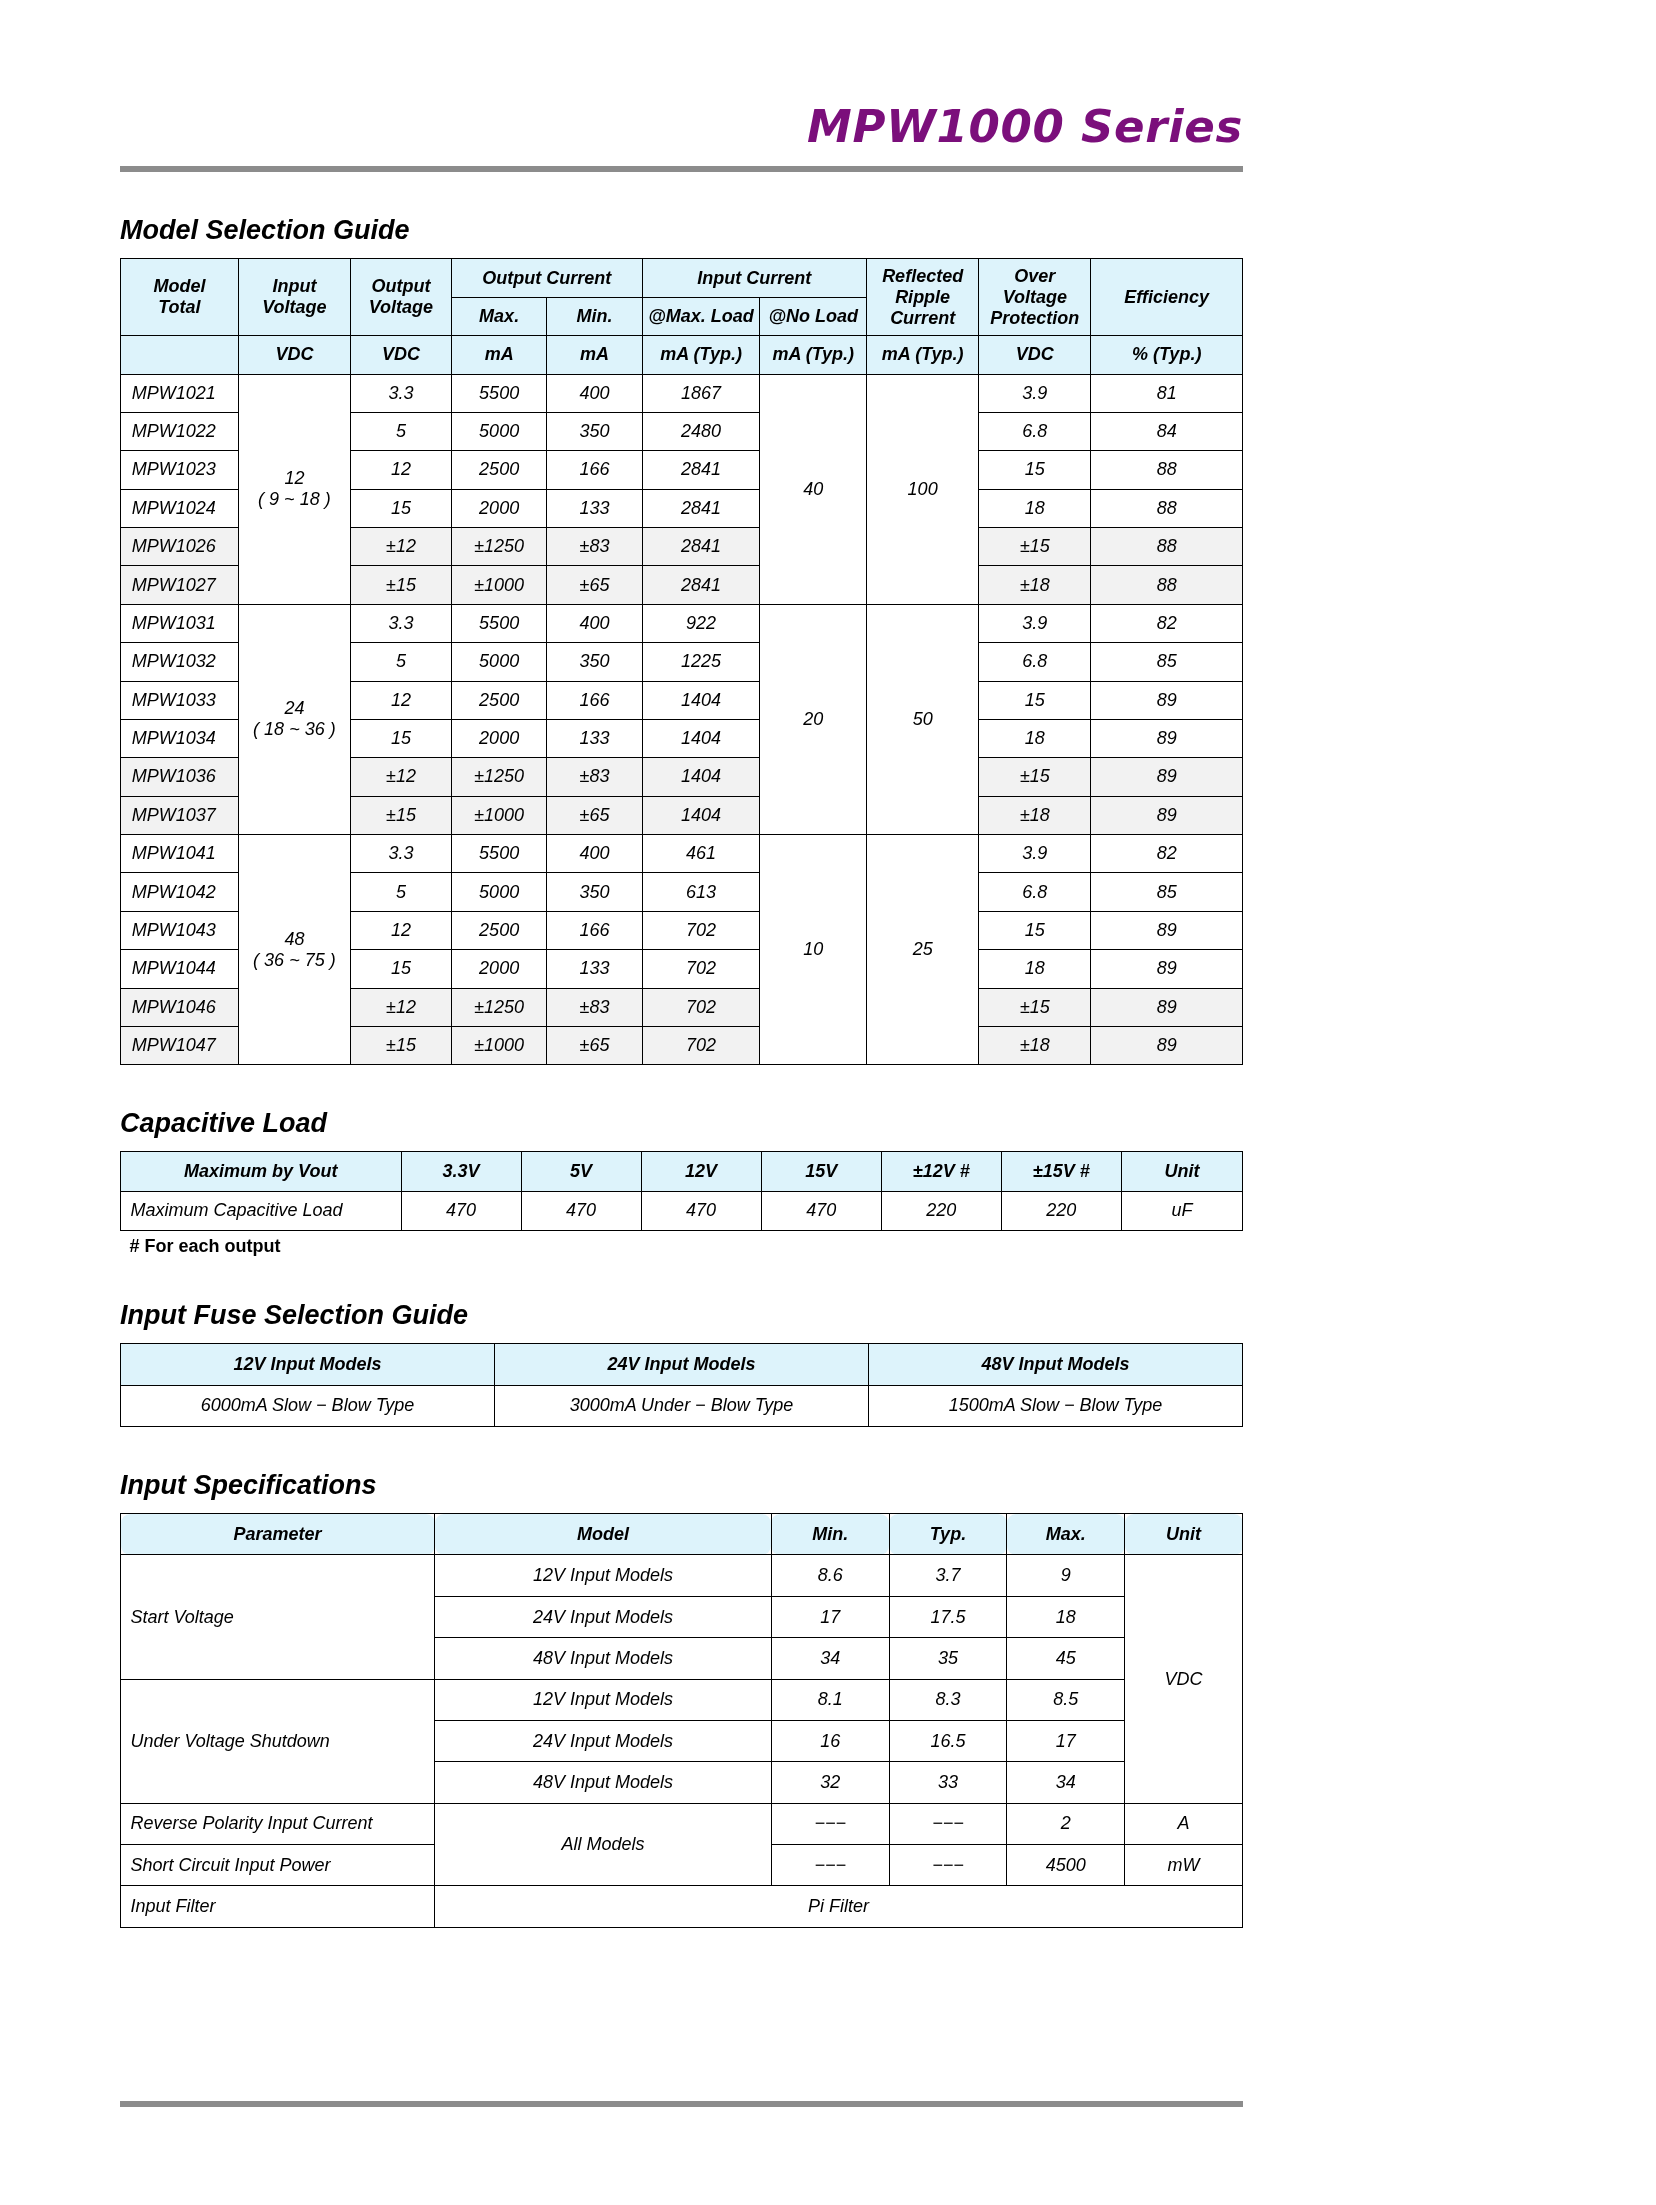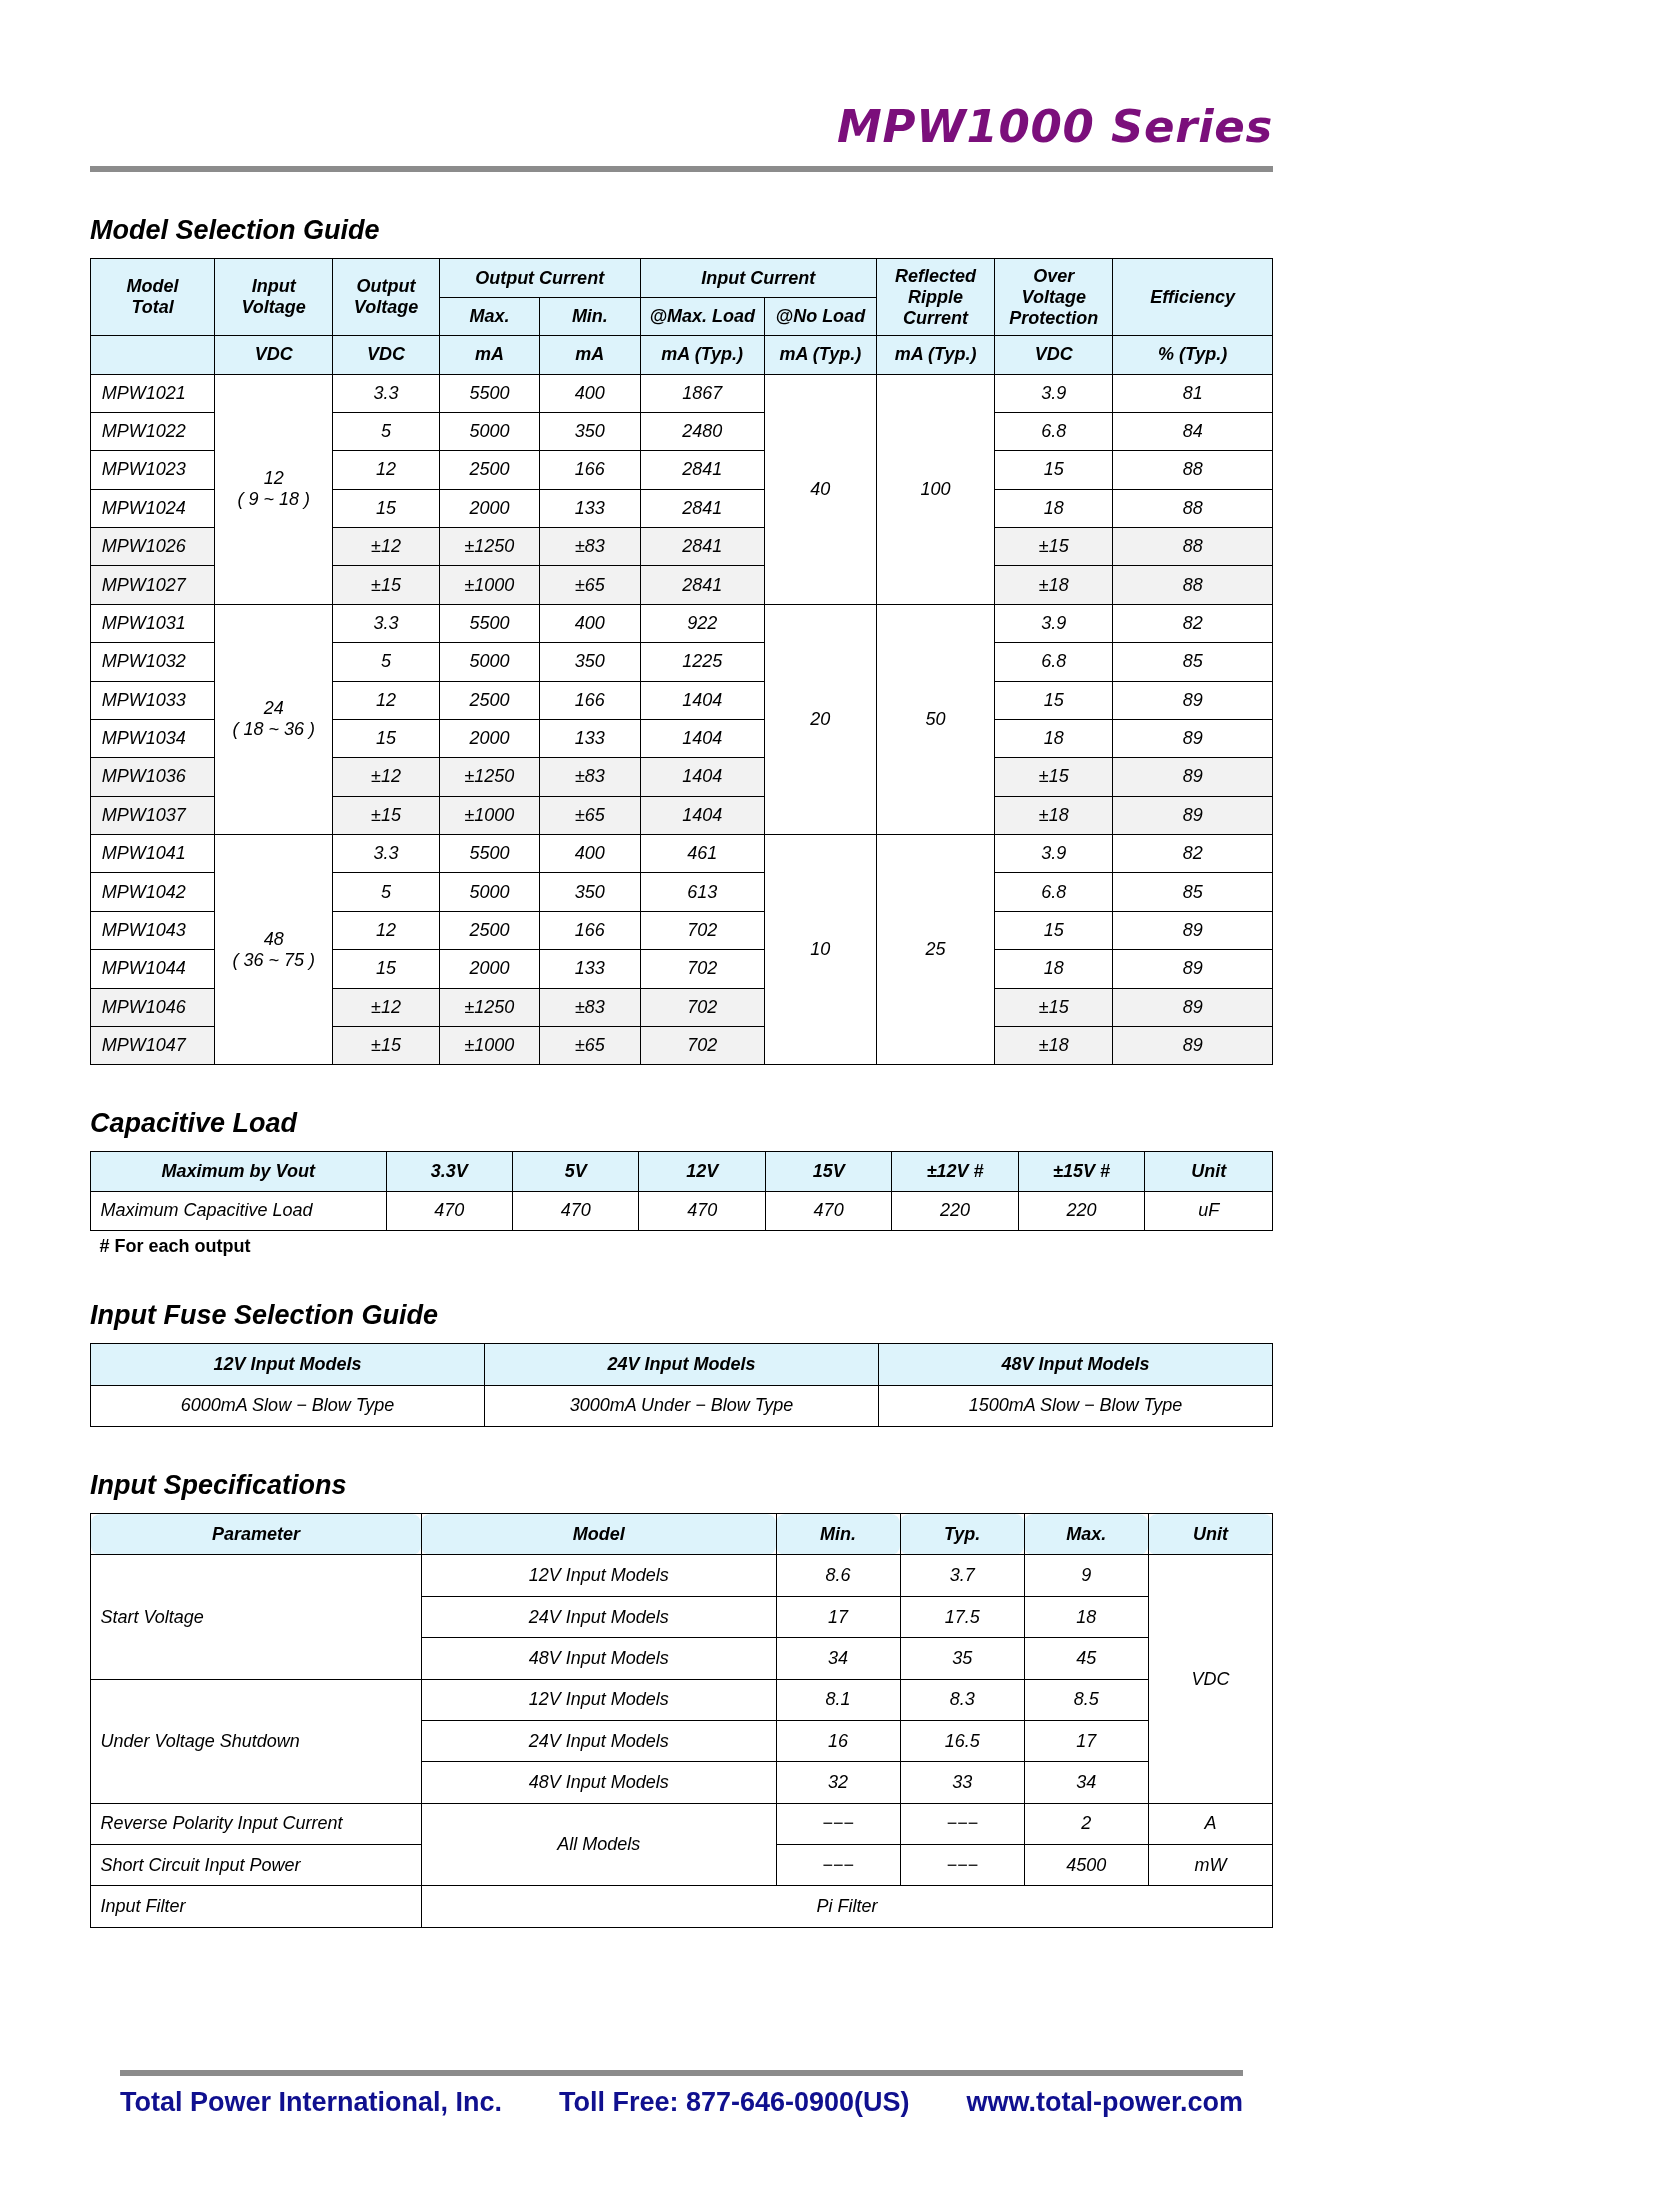--- a/index.html
+++ b/index.html
@@ -12,21 +12,21 @@
     height: 2205px;
     font-family: "Liberation Sans", sans-serif;
     color: #000;
     position: relative;
   }
   .page {
     position: relative;
     width: 1363px;
     height: 2205px;
     box-sizing: border-box;
-    padding: 0 90px;
+    padding: 0 120px;
   }
 
   
   .header {
     padding-top: 100px;
     text-align: right;
   }
   .series-title {
     font-size: 45px;
     font-weight: bold;
@@ -517,21 +517,16 @@
       </tr>
       <tr>
         <td class="left">Input Filter</td>
         <td colspan="5">Pi Filter</td>
       </tr>
     </tbody>
   </table>
 
   <div class="footer">
     <div class="footer-rule"></div>
-    <div class="footer-row">
-      <span>Total Power International, Inc.</span>
-      <span>Toll Free: 877-646-0900(US)</span>
-      <span>www.total-power.com</span>
-    </div>
   </div>
 
 </div>
 
 
 </body></html>

